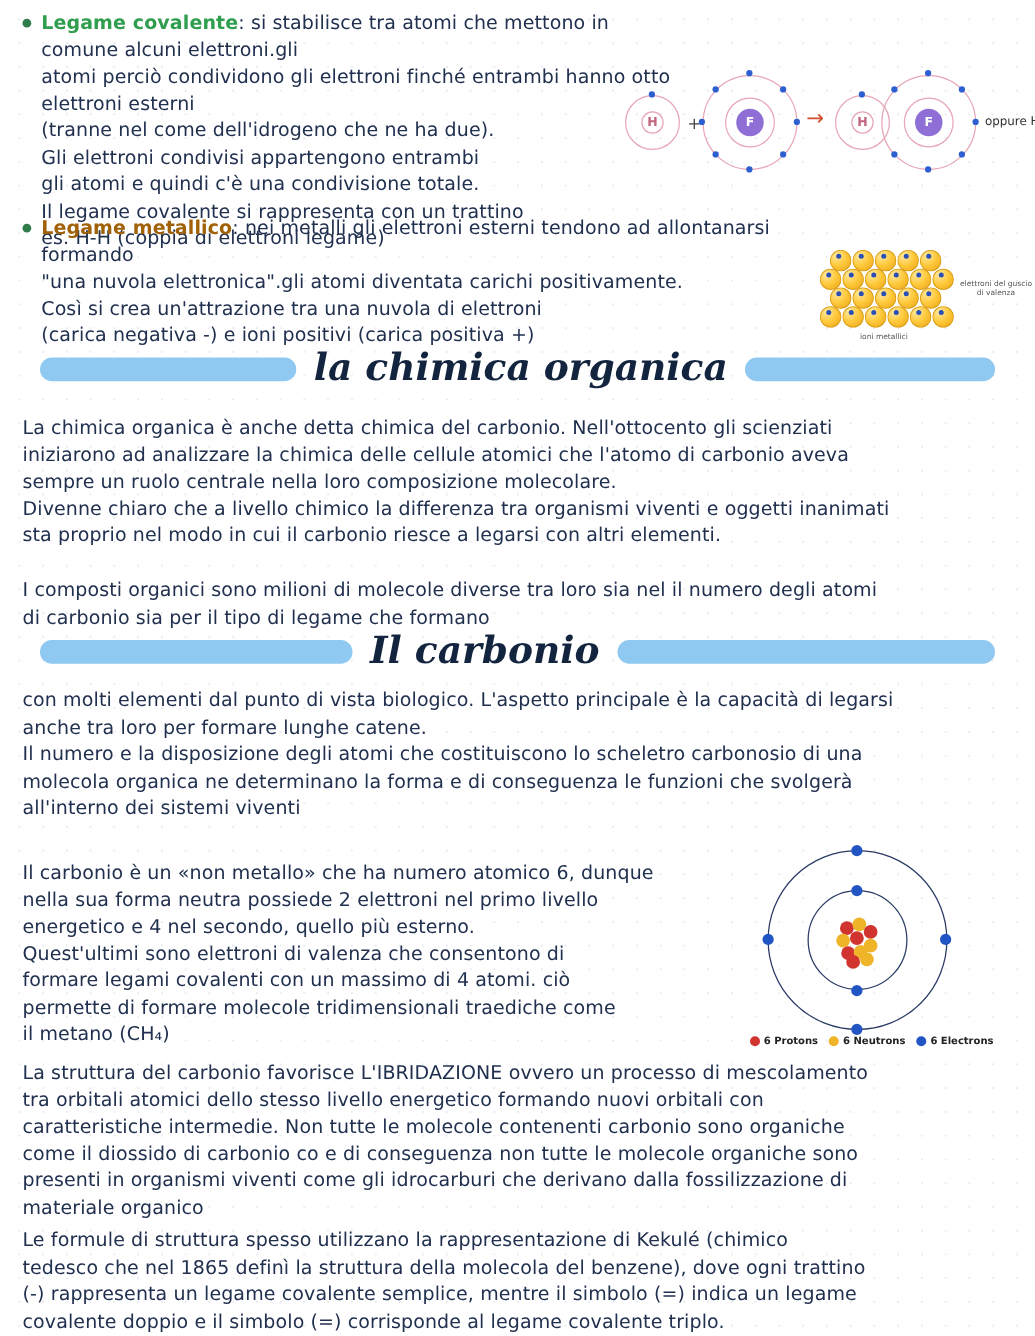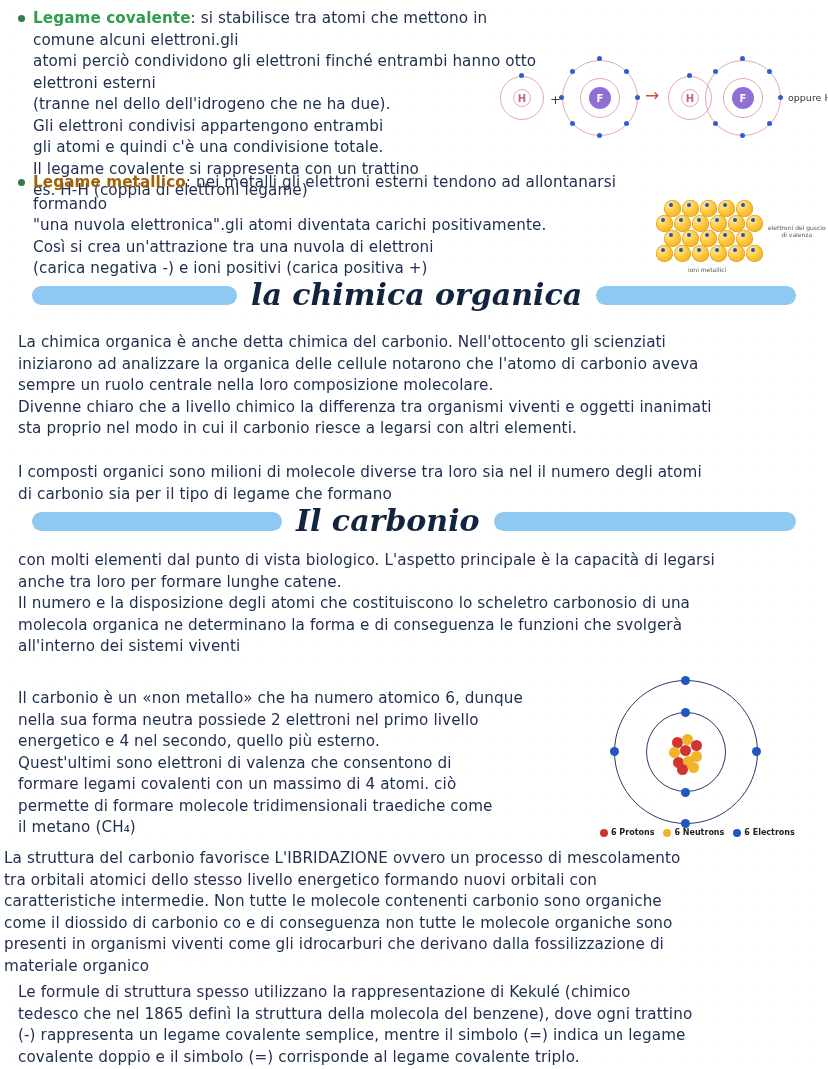--- a/index.html
+++ b/index.html
@@ -191,21 +191,21 @@
 <body>
 
 <div class="page">
   <div class="paper"></div>
 
   <div class="bulletrow" style="left:18px; top:8px; width:520px;">
     <span class="dot"></span>
     <div class="blk" style="position:relative; left:0; top:0;">
       <p><span class="kw-green">Legame covalente</span><span>: si stabilisce tra atomi che mettono in comune alcuni elettroni.gli</span></p>
       <p>atomi perciò condividono gli elettroni finché entrambi hanno otto elettroni esterni</p>
-      <p>(tranne nel dello dell'idrogeno che ne ha due).</p>
+      <p>(tranne nel come dell'idrogeno che ne ha due).</p>
       <p>Gli elettroni condivisi appartengono entrambi</p>
       <p>gli atomi e quindi c'è una condivisione totale.</p>
       <p>Il legame covalente si rappresenta con un trattino</p>
       <p>es. H-H (coppia di elettroni legame)</p>
     </div>
   </div>
 
   <div class="covdiag" style="left:500px; top:52px; width:320px; height:96px;">
 
     <div class="atomcircle" style="left:0px; top:24px; width:44px; height:44px;"></div>
@@ -332,21 +332,21 @@
   </div>
 
   <div class="banner" style="left:32px; top:282px; width:764px;">
     <div class="bar" style="width:205px;"></div>
     <div class="title">la chimica organica</div>
     <div class="bar" style="flex:1 1 auto;"></div>
   </div>
 
   <div class="blk" style="left:18px; top:332px; width:790px;">
     <p>La chimica organica è anche detta chimica del carbonio. Nell'ottocento gli scienziati</p>
-    <p>iniziarono ad analizzare la organica delle cellule notarono che l'atomo di carbonio aveva</p>
+    <p>iniziarono ad analizzare la chimica delle cellule atomici che l'atomo di carbonio aveva</p>
     <p>sempre un ruolo centrale nella loro composizione molecolare.</p>
     <p>Divenne chiaro che a livello chimico la differenza tra organismi viventi e oggetti inanimati</p>
     <p>sta proprio nel modo in cui il carbonio riesce a legarsi con altri elementi.</p>
   </div>
 
   <div class="blk" style="left:18px; top:462px; width:790px;">
     <p>I composti organici sono milioni di molecole diverse tra loro sia nel il numero degli atomi</p>
     <p>di carbonio sia per il tipo di legame che formano</p>
   </div>
 
@@ -407,21 +407,21 @@
           <span class="sw sw-n"></span>
           <span>6 Neutrons</span>
         </span>
       <span class="li">
           <span class="sw sw-e"></span>
           <span>6 Electrons</span>
         </span>
     </div>
   </div>
 
-  <div class="blk" style="left:4px; top:848px; width:800px;">
+  <div class="blk" style="left:18px; top:848px; width:800px;">
     <p>La struttura del carbonio favorisce  L'IBRIDAZIONE ovvero un processo di mescolamento</p>
     <p>tra orbitali atomici dello stesso livello energetico formando nuovi orbitali con</p>
     <p>caratteristiche intermedie. Non tutte le molecole contenenti carbonio sono organiche</p>
     <p>come il diossido di carbonio co e di conseguenza non tutte le molecole organiche sono</p>
     <p>presenti in organismi viventi come gli idrocarburi che derivano dalla fossilizzazione di</p>
     <p>materiale organico</p>
   </div>
 
   <div class="blk" style="left:18px; top:982px; width:800px;">
     <p>Le formule di struttura spesso utilizzano la rappresentazione di Kekulé (chimico</p>

